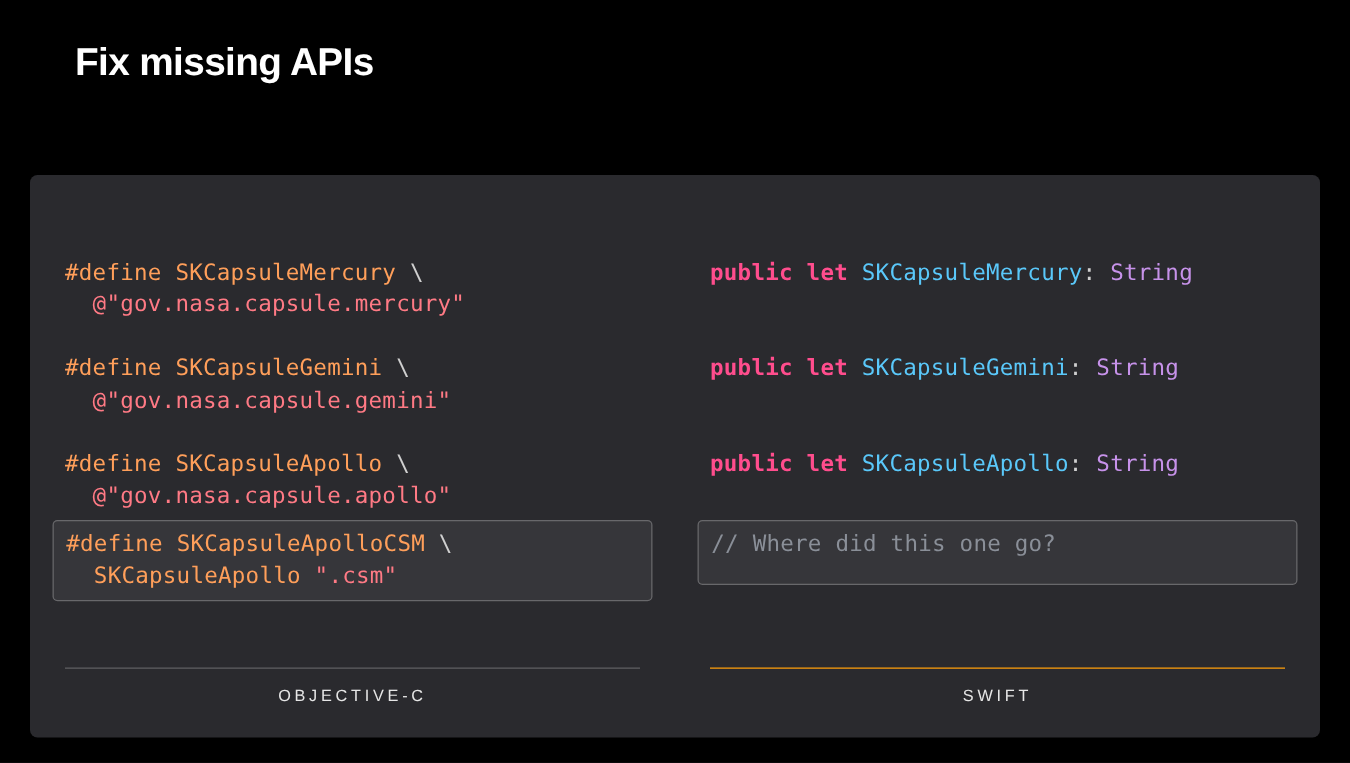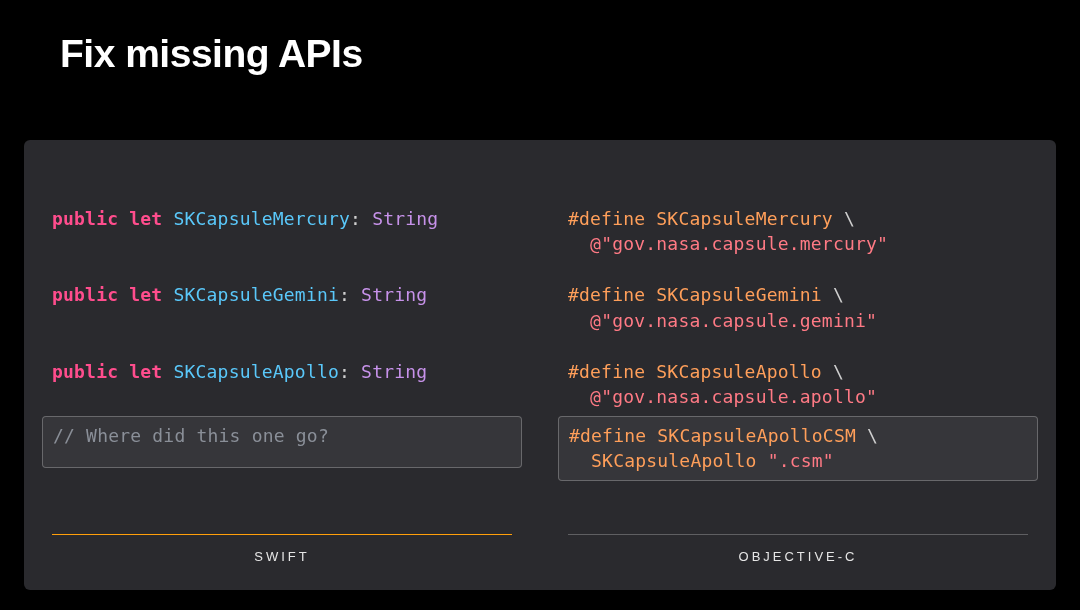--- a/index.html
+++ b/index.html
@@ -1,18 +1,18 @@
 <!DOCTYPE html>
 <html><head>
 <meta charset="utf-8">
 <style>
   * { margin: 0; padding: 0; box-sizing: border-box; }
   html, body { width: 1080px; height: 610px; background: #000; font-family: -apple-system, "Helvetica Neue", Arial, sans-serif; overflow: hidden; }
   .slide { width: 1080px; height: 610px; position: relative; }
-  .title { color: #fff; font-size: 39px; font-weight: 700; letter-spacing: -0.5px; position: absolute; top: 32px; left: 60px; }
+  .title { color: #fff; font-size: 31px; font-weight: 700; letter-spacing: -0.5px; position: absolute; top: 32px; left: 60px; }
   .panel { position: absolute; left: 24px; right: 24px; top: 140px; bottom: 20px; background: #2a2a2e; border-radius: 6px; display: flex; }
   .col { flex: 1; padding: 40px 28px 26px 28px; display: flex; flex-direction: column; }
   .code { font-family: "SF Mono", ui-monospace, Menlo, Consolas, monospace; font-size: 18px; line-height: 1.42; letter-spacing: 0.2px; white-space: pre; flex: 1; }
   .tok-keyword-c { color: #ff9f5a; }
   .tok-id-c     { color: #ff9f5a; }
   .tok-string   { color: #ff7a85; }
   .tok-plain    { color: #d0d0d0; }
   .tok-public   { color: #ff4d8d; font-weight: 600; }
   .tok-let      { color: #ff4d8d; font-weight: 600; }
   .tok-type     { color: #c792ea; }
@@ -26,44 +26,44 @@
 </head>
 <body>
 
 <div class="slide">
   <h1 class="title">Fix missing APIs</h1>
 
   <div class="panel">
 
     <div class="col">
       <div class="code">
+<span class="tok-keyword-c">#define</span> <span class="tok-id-c">SKCapsuleMercury</span> <span class="tok-plain">\</span>
+  <span class="tok-string">@</span><span class="tok-string">"gov.nasa.capsule.mercury"</span>
+
+<span class="tok-keyword-c">#define</span> <span class="tok-id-c">SKCapsuleGemini</span> <span class="tok-plain">\</span>
+  <span class="tok-string">@</span><span class="tok-string">"gov.nasa.capsule.gemini"</span>
+
+<span class="tok-keyword-c">#define</span> <span class="tok-id-c">SKCapsuleApollo</span> <span class="tok-plain">\</span>
+  <span class="tok-string">@</span><span class="tok-string">"gov.nasa.capsule.apollo"</span>
+<div class="hl"><span class="tok-keyword-c">#define</span> <span class="tok-id-c">SKCapsuleApolloCSM</span> <span class="tok-plain">\</span>
+  <span class="tok-id-c">SKCapsuleApollo</span> <span class="tok-string">".csm"</span></div></div>
+      <div class="divider"></div>
+      <div class="lang-label">OBJECTIVE-C</div>
+    </div>
+
+    <div class="col">
+      <div class="code">
 <span class="tok-public">public</span> <span class="tok-let">let</span> <span class="tok-swiftid">SKCapsuleMercury</span><span class="tok-plain">: </span><span class="tok-type">String</span>
 
 
 <span class="tok-public">public</span> <span class="tok-let">let</span> <span class="tok-swiftid">SKCapsuleGemini</span><span class="tok-plain">: </span><span class="tok-type">String</span>
 
 
 <span class="tok-public">public</span> <span class="tok-let">let</span> <span class="tok-swiftid">SKCapsuleApollo</span><span class="tok-plain">: </span><span class="tok-type">String</span>
 
 <div class="hl"><span class="tok-comment">// Where did this one go?</span>
 </div></div>
       <div class="divider accent"></div>
       <div class="lang-label">SWIFT</div>
     </div>
 
-    <div class="col">
-      <div class="code">
-<span class="tok-keyword-c">#define</span> <span class="tok-id-c">SKCapsuleMercury</span> <span class="tok-plain">\</span>
-  <span class="tok-string">@</span><span class="tok-string">"gov.nasa.capsule.mercury"</span>
-
-<span class="tok-keyword-c">#define</span> <span class="tok-id-c">SKCapsuleGemini</span> <span class="tok-plain">\</span>
-  <span class="tok-string">@</span><span class="tok-string">"gov.nasa.capsule.gemini"</span>
-
-<span class="tok-keyword-c">#define</span> <span class="tok-id-c">SKCapsuleApollo</span> <span class="tok-plain">\</span>
-  <span class="tok-string">@</span><span class="tok-string">"gov.nasa.capsule.apollo"</span>
-<div class="hl"><span class="tok-keyword-c">#define</span> <span class="tok-id-c">SKCapsuleApolloCSM</span> <span class="tok-plain">\</span>
-  <span class="tok-id-c">SKCapsuleApollo</span> <span class="tok-string">".csm"</span></div></div>
-      <div class="divider"></div>
-      <div class="lang-label">OBJECTIVE-C</div>
-    </div>
-
   </div>
 </div>
 
 </body></html>

